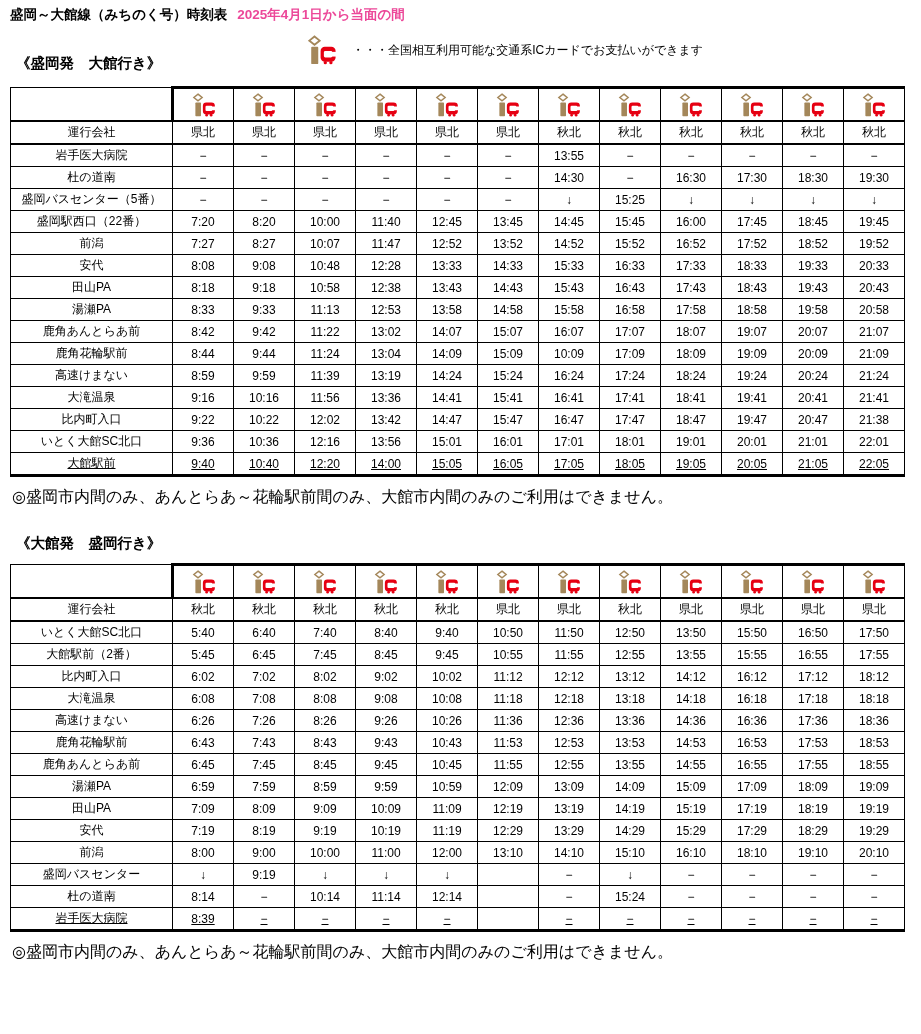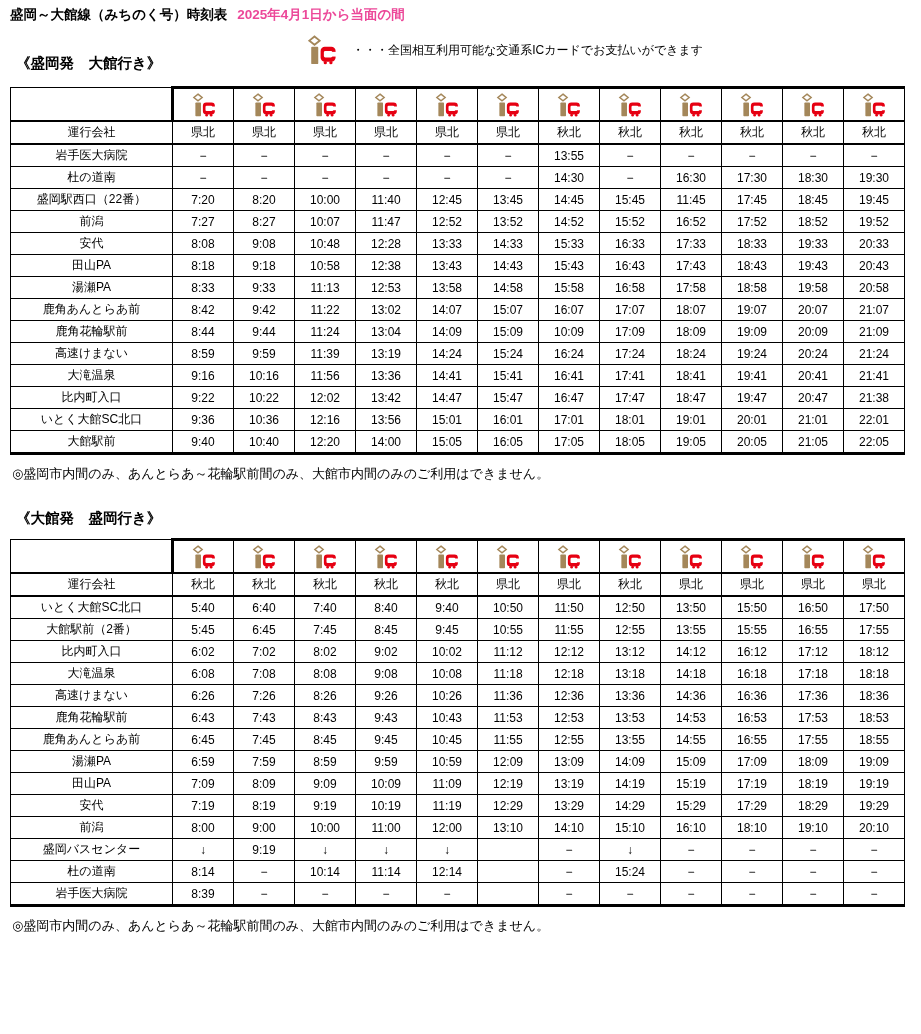--- a/index.html
+++ b/index.html
@@ -8,37 +8,37 @@
     font-family:"Liberation Sans","DejaVu Sans",sans-serif;
   }
   .header{position:relative;height:86px;}
   .title{position:absolute;left:10px;top:6px;font-size:13.5px;font-weight:bold;white-space:nowrap;}
   .title .period{color:#ec4899;margin-left:10px;}
   .legend{position:absolute;left:306px;top:33px;display:flex;align-items:center;gap:14px;font-size:12px;}
   .legend .ic-wrap{width:32px;height:34px;display:inline-flex;align-items:center;justify-content:center;}
   .section-heading{font-size:14.5px;font-weight:bold;}
   .sh1{position:absolute;left:16px;top:54px;}
   .sh2{margin:26px 0 10px 16px;}
-  .note{margin:10px 0 0 12px;font-size:13px;}
+  .note{margin:10px 0 0 12px;font-size:16px;}
 
   table.timetable{border-collapse:collapse;table-layout:fixed;margin-left:10px;width:894px;}
   table.timetable td{
     border:1px solid #000;text-align:center;vertical-align:middle;
     font-size:12px;height:21px;padding:0;overflow:hidden;white-space:nowrap;
   }
   col.c-label{width:162px;}
   col.c-time{width:61px;}
   td.corner-cell{border:none;}
   tr.icon-row td{height:31px;}
   tr.icon-row td.ic-cell{border-top:3px solid #000;}
   tr.icon-row td.ic-first{border-left:3px solid #000;}
   td.last-col{border-right:3px solid #000;}
   tr.op-row td{border-top:2px solid #000;border-bottom:2px solid #000;}
   td.stop-cell{border-left:3px solid #000;border-right:2px solid #000;}
-  tr.last-row td{border-bottom:3px solid #000;}
+  tr.last-row td{border-bottom:3px solid #000;text-decoration:underline;}
   tr.icon-row svg{display:block;margin:0 auto;}
 </style>
 </head>
 <body>
 
 <div class="page">
   <div class="header">
     <div class="title">
       <span>盛岡～大館線（みちのく号）時刻表</span><span class="period">2025年4月1日から当面の間</span>
     </div>
@@ -237,30 +237,45 @@
           <td class="">−</td>
           <td class="">−</td>
           <td class="">14:30</td>
           <td class="">−</td>
           <td class="">16:30</td>
           <td class="">17:30</td>
           <td class="">18:30</td>
           <td class="last-col">19:30</td>
         </tr>
         <tr class="data-row">
+          <td class="stop-cell">盛岡バスセンター（5番）</td>
+          <td class="">−</td>
+          <td class="">−</td>
+          <td class="">−</td>
+          <td class="">−</td>
+          <td class="">−</td>
+          <td class="">−</td>
+          <td class="">↓</td>
+          <td class="">15:25</td>
+          <td class="">↓</td>
+          <td class="">↓</td>
+          <td class="">↓</td>
+          <td class="last-col">↓</td>
+        </tr>
+        <tr class="data-row">
           <td class="stop-cell">盛岡駅西口（22番）</td>
           <td class="">7:20</td>
           <td class="">8:20</td>
           <td class="">10:00</td>
           <td class="">11:40</td>
           <td class="">12:45</td>
           <td class="">13:45</td>
           <td class="">14:45</td>
           <td class="">15:45</td>
-          <td class="">11:45</td>
+          <td class="">16:00</td>
           <td class="">17:45</td>
           <td class="">18:45</td>
           <td class="last-col">19:45</td>
         </tr>
         <tr class="data-row">
           <td class="stop-cell">前潟</td>
           <td class="">7:27</td>
           <td class="">8:27</td>
           <td class="">10:07</td>
           <td class="">11:47</td>

